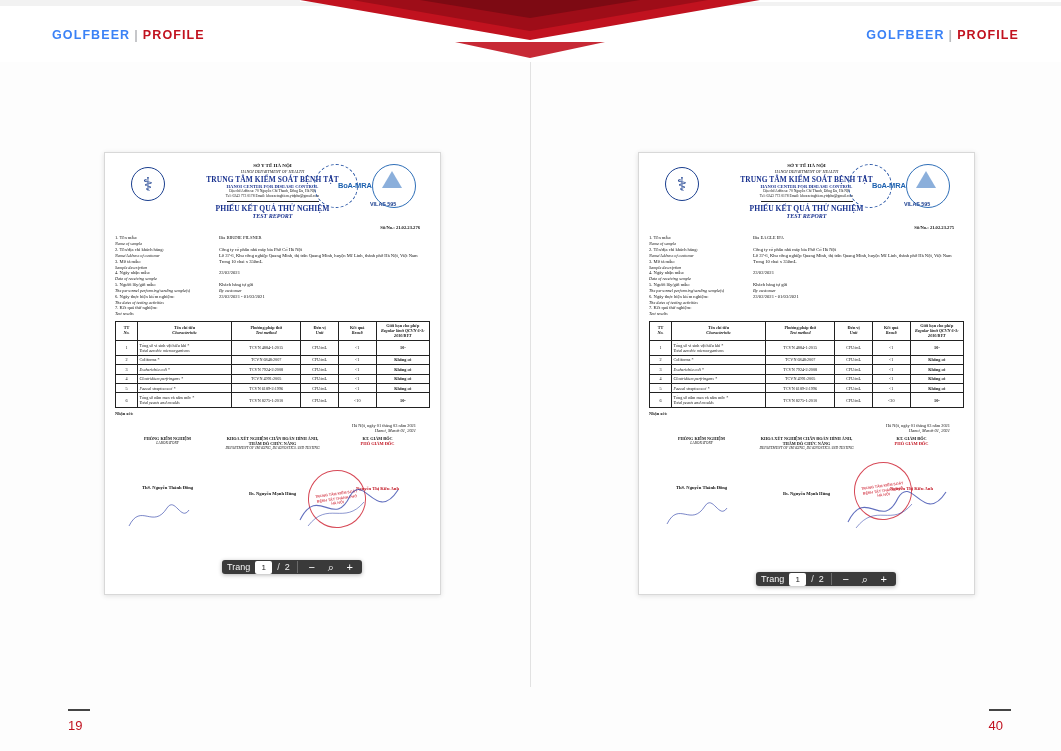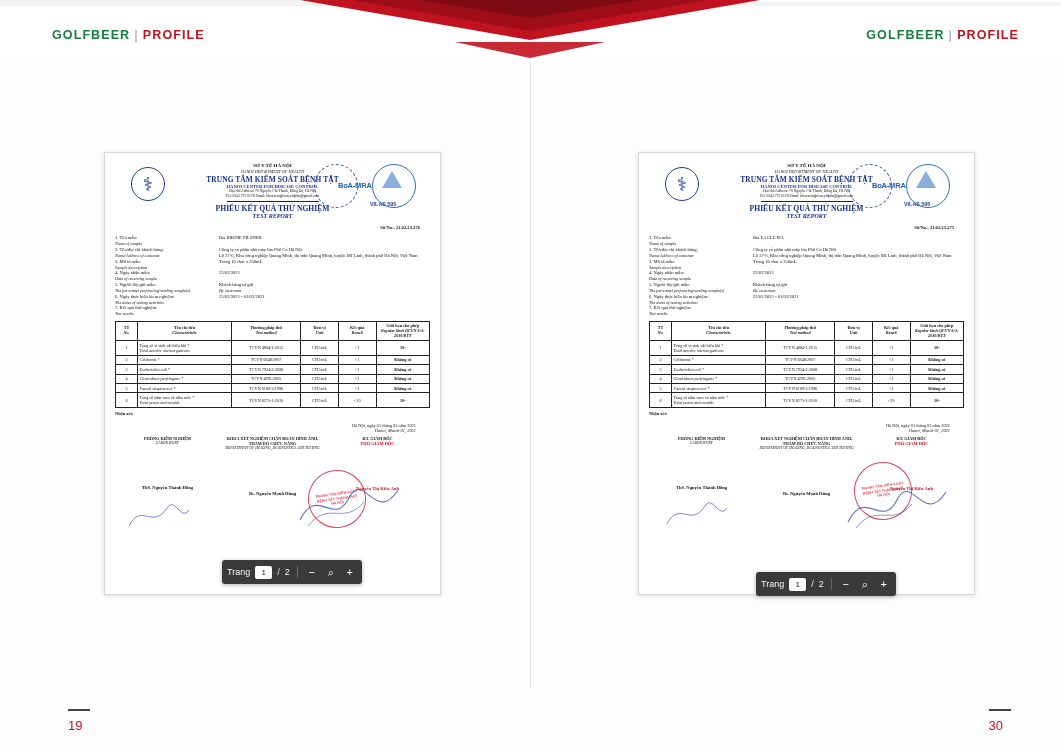--- a/index.html
+++ b/index.html
@@ -23,21 +23,21 @@
     overflow: hidden;
   }
   .topband svg { display: block; }
 
   .brand {
     position: absolute; top: 28px;
     font-family: "Liberation Sans", sans-serif;
     font-size: 12.5px; font-weight: bold; letter-spacing: 1.1px;
     white-space: nowrap;
   }
-  .brand .g { color: #15803d; }
+  .brand .g { color: #3b82f6; }
   .brand .bar { color: #b9bbbe; margin: 0 4px; }
   .brand .p { color: #c1121f; }
   .brand-left { left: 52px; }
   .brand-right { right: 42px; }
 
   
   .divider {
     position: absolute; left: 530px; top: 62px;
     width: 1px; height: 625px;
     background: #e2e2e2;
@@ -199,21 +199,21 @@
   .stamp-l { right: 74px; bottom: 66px; }
   .stamp-r { right: 62px; bottom: 74px; }
 
   
   .scribble { position: absolute; pointer-events: none; }
 
   
   .pdfbar {
     position: absolute;
     display: flex; align-items: center;
-    height: 24px;
+    height: 14px;
     background: #3a3a3a;
     border-radius: 3px;
     color: #fff;
     font-family: "Liberation Sans", sans-serif;
     font-size: 9px;
     padding: 0 5px;
     gap: 5px;
     box-shadow: 0 1px 4px rgba(0,0,0,.3);
   }
   .pdfbar .lbl { opacity: .95; }
@@ -651,14 +651,14 @@
     <span class="pagebox">1</span>
     <span class="sep">/</span>
     <span class="lbl">2</span>
     <span class="vline"></span>
     <span class="btn">−</span>
     <span class="btn">⌕</span>
     <span class="btn">+</span>
   </div>
 
   <div class="pgnum pgnum-left">19</div>
-  <div class="pgnum pgnum-right">30</div>
+  <div class="pgnum pgnum-right">40</div>
 </div>
 
 </body></html>

